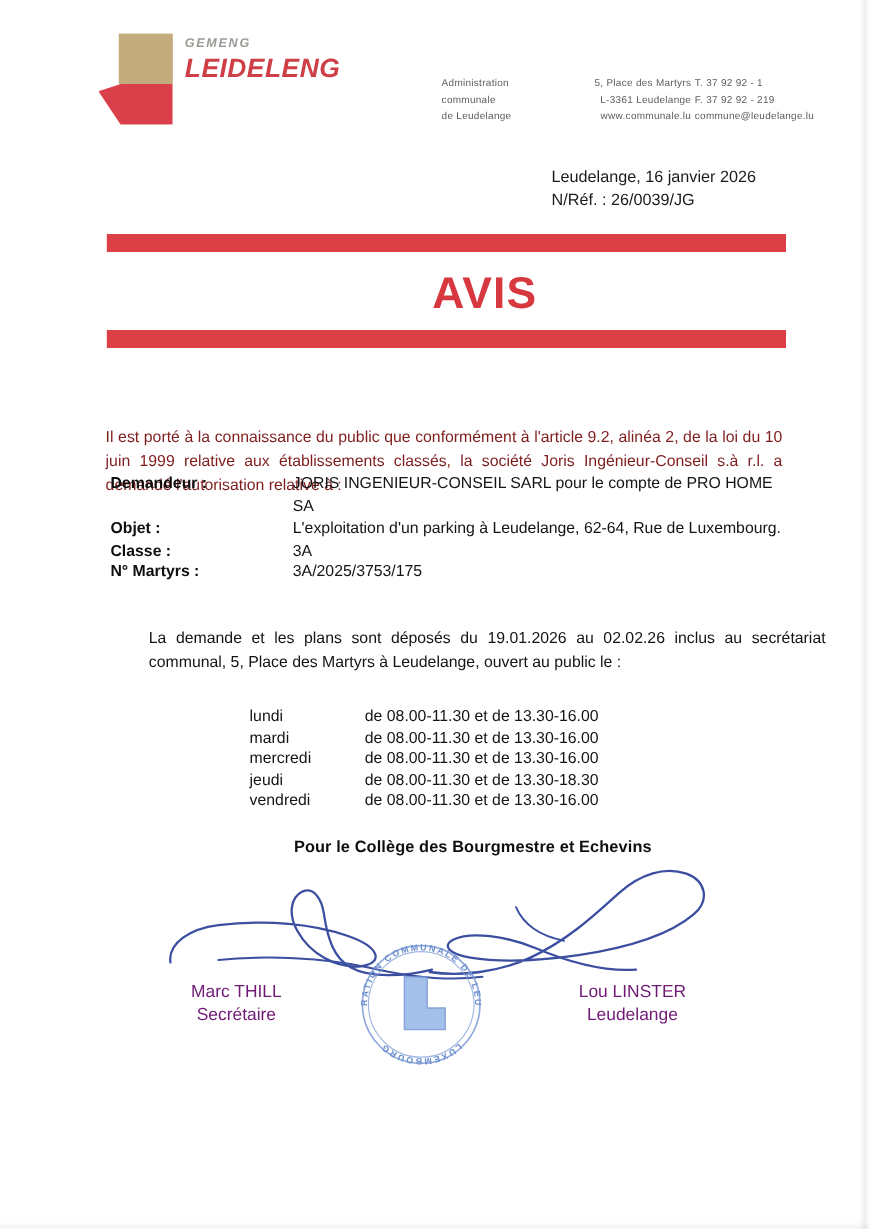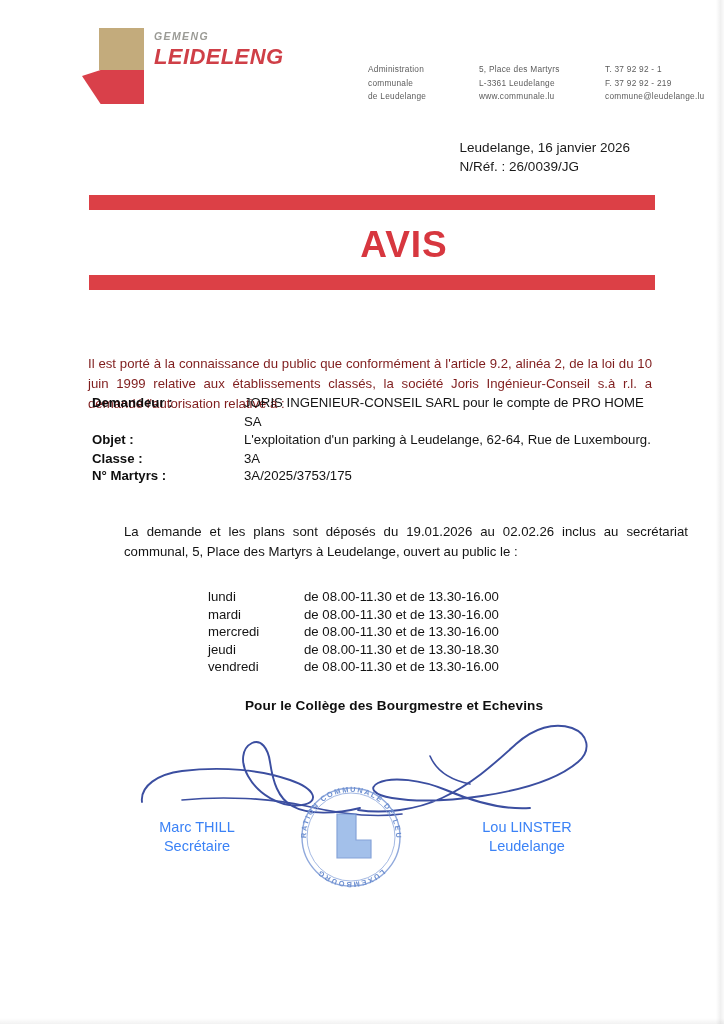--- a/index.html
+++ b/index.html
@@ -94,29 +94,29 @@
     font-weight: 700;
     line-height: 25px;
     margin-top: 1px;
   }
 
   .address-block {
     position: absolute;
     left: 368px;
     top: 63px;
     display: flex;
-    gap: 16px;
+    gap: 3px;
     font-size: 8.3px;
     line-height: 13.5px;
     color: #5c5c5c;
     letter-spacing: 0.25px;
   }
   .addr-col { white-space: nowrap; }
   .addr-col.c1 { width: 95px; }
-  .addr-col.c2 { width: 110px; }
+  .addr-col.c2 { width: 110px; text-align: right; }
   .addr-col.c3 { width: 120px; }
 
   .date-block {
     position: absolute;
     right: 94px;
     top: 139px;
     text-align: left;
     font-size: 13.5px;
     line-height: 18.5px;
     color: #1a1a1a;
@@ -243,21 +243,21 @@
   .sig-names {
     position: absolute;
     left: 0;
     top: 818px;
     width: 724px;
     display: flex;
     justify-content: center;
     gap: 190px;
     font-size: 14.5px;
     line-height: 19px;
-    color: #3b82f6;
+    color: #701a75;
   }
   .sig-name-col { text-align: center; width: 140px; }
 </style>
 </head>
 <body>
 
 <div id="page">
 
   <div class="logo-block">
     <div class="logo-mark">

